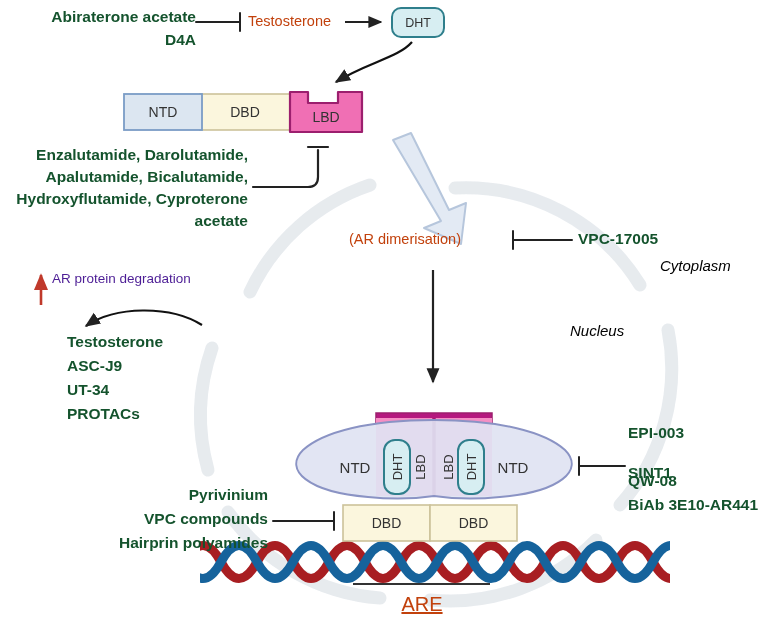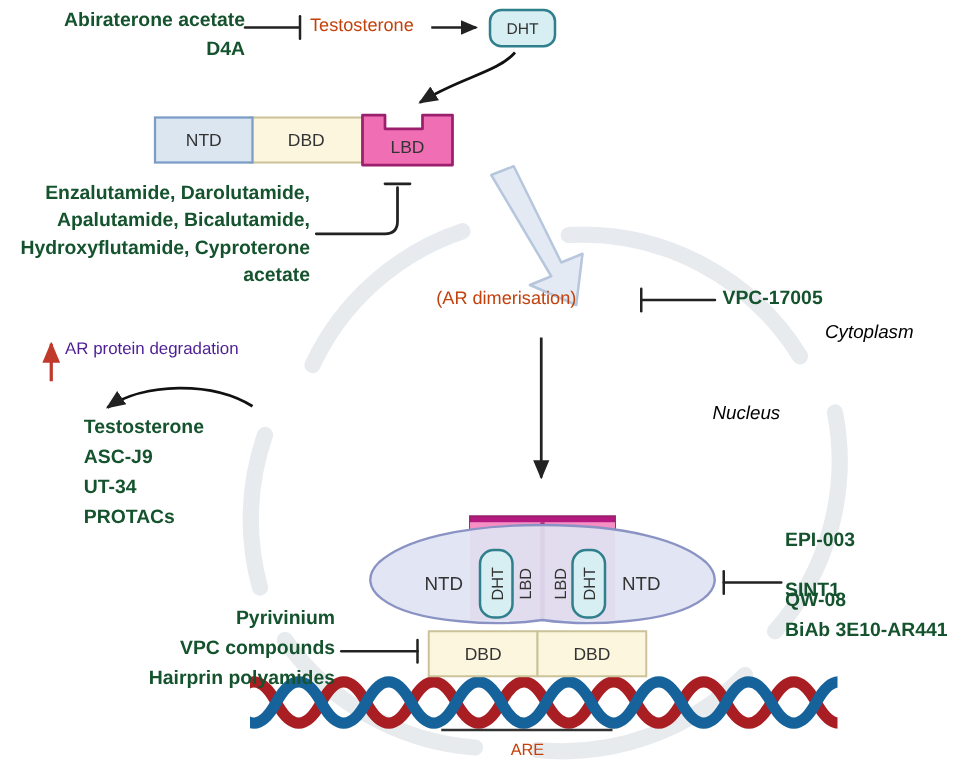--- a/index.html
+++ b/index.html
@@ -181,15 +181,15 @@
 
   <div class="lbl drug" style="left:628px;top:424px;">EPI-003</div>
   <div class="lbl drug" style="left:628px;top:448px;margin-top:16px;">SINT1</div>
   <div class="lbl drug" style="left:628px;top:472px;">QW-08</div>
   <div class="lbl drug" style="left:628px;top:496px;">BiAb 3E10-AR441</div>
 
   <div class="lbl drug ta-r" style="left:20px;top:486px;width:248px;">Pyrivinium</div>
   <div class="lbl drug ta-r" style="left:20px;top:510px;width:248px;">VPC compounds</div>
   <div class="lbl drug ta-r" style="left:20px;top:534px;width:248px;">Hairprin polyamides</div>
 
-  <div class="lbl plain ta-c" style="left:372px;top:592px;width:100px;font-size:13px;">ARE</div>
+  <div class="lbl plain ta-c" style="left:372px;top:592px;width:100px;font-size:20px;text-decoration:underline;">ARE</div>
 
 </div>
 
 </body></html>

